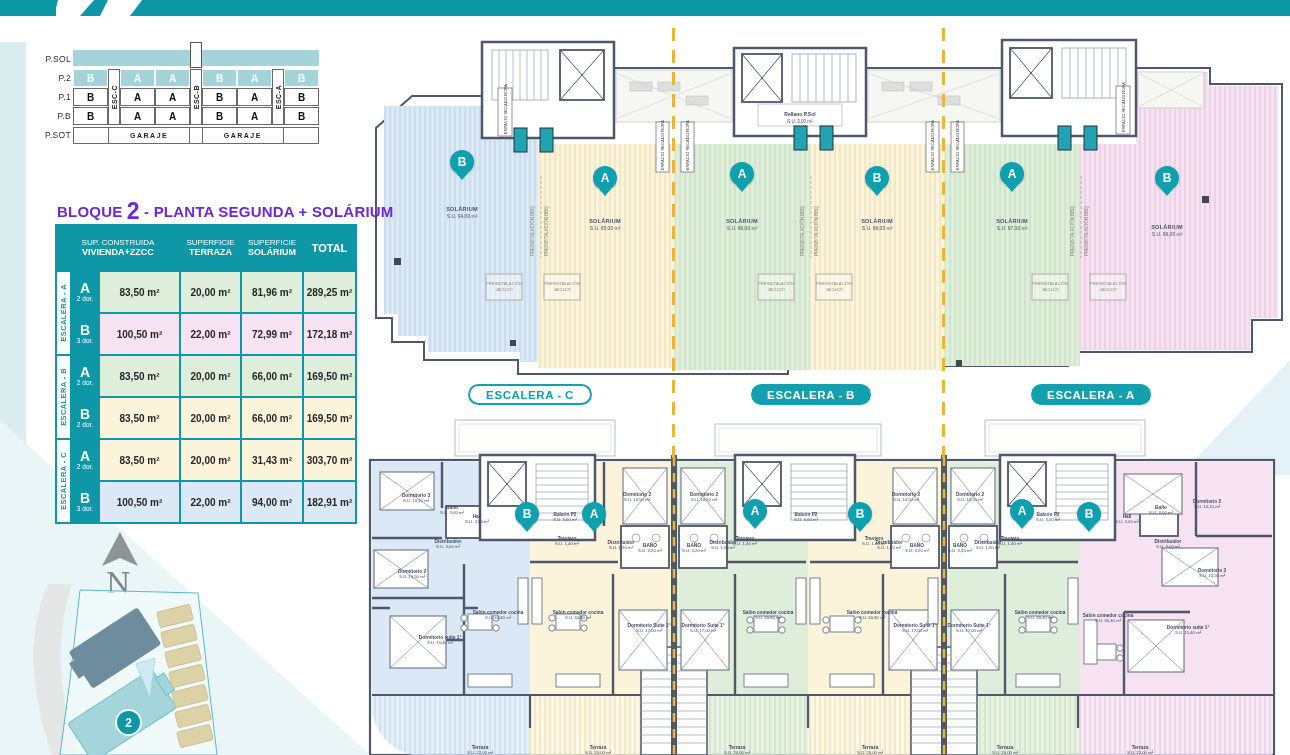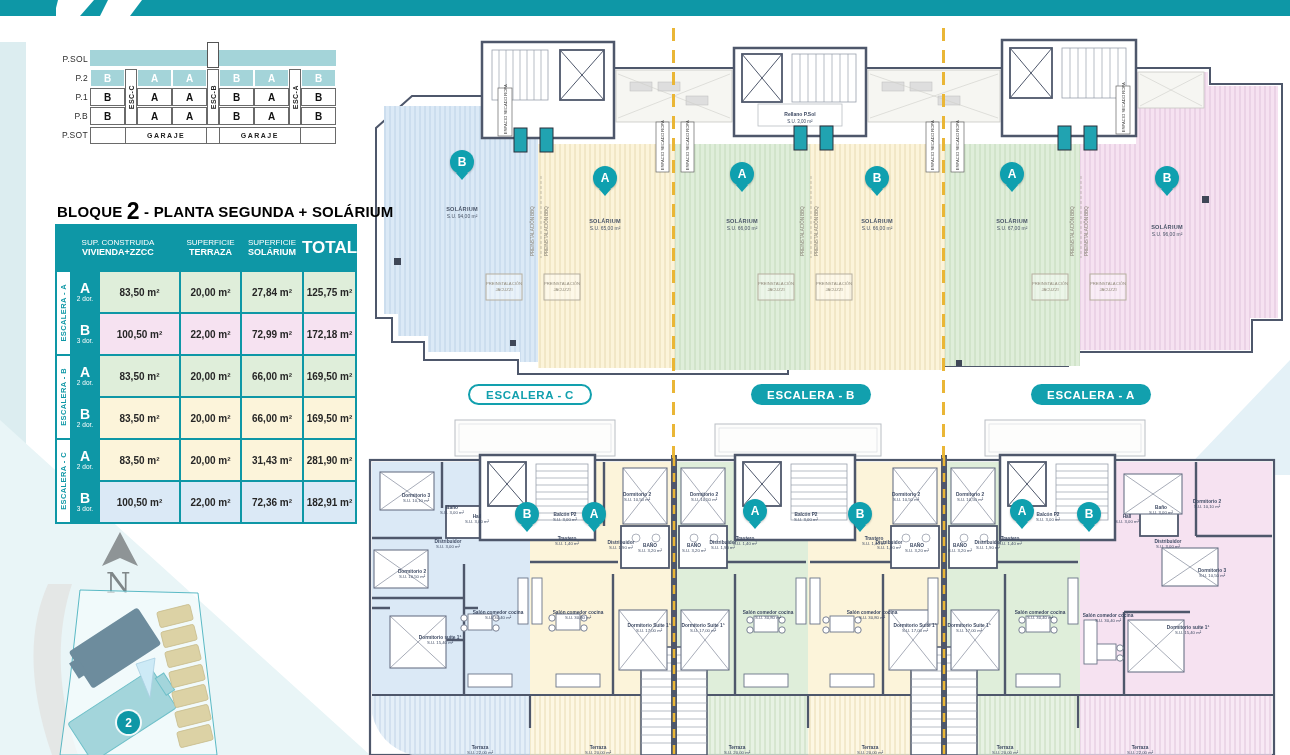--- a/index.html
+++ b/index.html
@@ -8,21 +8,21 @@
   .abs{position:absolute;}
   
   .bgA{left:0;top:42px;width:26px;height:418px;background:#dcedf0;z-index:0;}
   .bgB{left:0;top:420px;width:370px;height:335px;background:#e9f5f7;
        clip-path:polygon(0 0,100% 100%,0 100%);z-index:0;}
   .bgC{left:1180px;top:360px;width:110px;height:115px;background:#e4f1f7;
        clip-path:polygon(100% 0,100% 100%,0 100%);z-index:0;}
   
   .topbar{left:0;top:0;width:1290px;height:16px;background:#0e97a6;z-index:3;}
   
-  .stack{left:50px;top:44px;width:300px;height:104px;z-index:3;font-weight:bold;text-decoration:underline;}
+  .stack{left:33px;top:44px;width:300px;height:104px;z-index:3;font-weight:bold;text-decoration:underline;}
   .stack .flabel{position:absolute;width:38px;text-align:right;font-size:8.5px;font-weight:normal;
                  color:#2d2d2d;letter-spacing:.3px;}
   .srow{position:absolute;left:40px;display:flex;}
   .scell{width:35px;height:18px;display:flex;align-items:center;justify-content:center;
          font-size:10px;box-sizing:border-box;}
   .scell.t{background:#a4d4d9;color:#fff;border:1px solid #fff;}
   .scell.w{background:#fff;color:#111;border:1px solid #6a6a6a;}
   .sgap{width:12px;height:18px;}
   .psol{position:absolute;left:40px;top:6px;width:246px;height:16px;background:#a4d4d9;}
   .chimney{position:absolute;left:157px;top:-2px;width:12px;height:26px;background:#fff;
@@ -31,34 +31,34 @@
             box-sizing:border-box;display:flex;align-items:center;justify-content:center;}
   .escstrip span{writing-mode:vertical-rl;transform:rotate(180deg);font-size:7px;font-weight:bold;
                  color:#222;letter-spacing:.5px;}
   .psot{position:absolute;left:40px;top:83px;width:246px;height:17px;border:1px solid #6a6a6a;
         box-sizing:border-box;display:flex;}
   .psot .e{width:35px;border-right:1px solid #6a6a6a;}
   .psot .g{width:82px;border-right:1px solid #6a6a6a;display:flex;align-items:center;
            justify-content:center;font-size:7px;letter-spacing:1.5px;color:#222;}
   .psot .m{width:12px;border-right:1px solid #6a6a6a;}
   
-  .title{left:57px;top:198px;color:#000000;white-space:nowrap;z-index:3;}
+  .title{left:57px;top:198px;color:#6d28d9;white-space:nowrap;z-index:3;}
   .title .w1{font-size:15px;font-weight:bold;letter-spacing:.2px;}
   .title .n{font-size:23px;font-weight:bold;vertical-align:-2px;}
   .title .w2{font-size:15px;font-weight:bold;letter-spacing:.2px;}
   
   .atable{left:55px;top:224px;z-index:3;background:#0e97a6;border:2px solid #0e97a6;
           display:grid;grid-template-columns:13px 26px 79px 59px 60px 51px;
           grid-template-rows:44px repeat(6,40px);gap:2px;}
   .atable>div{background:#fff;display:flex;align-items:center;justify-content:center;
               text-align:center;box-sizing:border-box;}
   .hc{background:#0e97a6 !important;color:#fff;flex-direction:column;line-height:1.15;}
   .hc .l1{font-size:8px;}
   .hc .l2{font-size:9px;font-weight:bold;}
-  .hc.total{font-size:17px;font-weight:bold;}
+  .hc.total{font-size:11px;font-weight:bold;}
   .gesc{background:#fff !important;}
   .gesc span{writing-mode:vertical-rl;transform:rotate(180deg);font-size:7.5px;font-weight:bold;
              color:#0e97a6;letter-spacing:.4px;}
   .lettercell{background:#0e97a6 !important;color:#fff;flex-direction:column;line-height:1;}
   .lettercell .L{font-size:14px;font-weight:bold;}
   .lettercell .d{font-size:6.5px;margin-top:1px;}
   .val{font-size:10px;font-weight:bold;color:#262626;}
   .bg-green{background:#dfeeda !important;} .bg-pink{background:#f6e2f1 !important;}
   .bg-cream{background:#fcf4da !important;} .bg-blue{background:#dbe9f6 !important;}
   
@@ -197,22 +197,22 @@
 
     <div class="gesc" style="grid-row:2/4">
         <span>ESCALERA - A</span>
       </div>
     <div class="lettercell">
         <span class="L">A</span>
         <span class="d">2 dor.</span>
       </div>
     <div class="val bg-green">83,50 m²</div>
     <div class="val bg-green">20,00 m²</div>
-    <div class="val bg-green">27,84 m²</div>
-    <div class="val bg-green">125,75 m²</div>
+    <div class="val bg-green">81,96 m²</div>
+    <div class="val bg-green">289,25 m²</div>
     <div class="lettercell">
         <span class="L">B</span>
         <span class="d">3 dor.</span>
       </div>
     <div class="val bg-pink">100,50 m²</div>
     <div class="val bg-pink">22,00 m²</div>
     <div class="val bg-pink">72,99 m²</div>
     <div class="val bg-pink">172,18 m²</div>
 
     <div class="gesc" style="grid-row:4/6">
@@ -238,28 +238,28 @@
     <div class="gesc" style="grid-row:6/8">
         <span>ESCALERA - C</span>
       </div>
     <div class="lettercell">
         <span class="L">A</span>
         <span class="d">2 dor.</span>
       </div>
     <div class="val bg-cream">83,50 m²</div>
     <div class="val bg-cream">20,00 m²</div>
     <div class="val bg-cream">31,43 m²</div>
-    <div class="val bg-cream">281,90 m²</div>
+    <div class="val bg-cream">303,70 m²</div>
     <div class="lettercell">
         <span class="L">B</span>
         <span class="d">3 dor.</span>
       </div>
     <div class="val bg-blue">100,50 m²</div>
     <div class="val bg-blue">22,00 m²</div>
-    <div class="val bg-blue">72,36 m²</div>
+    <div class="val bg-blue">94,00 m²</div>
     <div class="val bg-blue">182,91 m²</div>
   </div>
 
   <svg class="abs compass" width="46" height="66">
     <path d="M22,1 L40,35 L22,27 L4,35 Z" fill="#8e9496"></path>
     <text x="8" y="62" font-family="DejaVu Serif,serif" font-size="28" fill="#7f8688">N</text>
   </svg>
 
   <svg class="abs siteplan" width="235" height="171" viewBox="0 0 235 171">
     <path d="M36,0 C18,40 14,95 40,171 L66,171 C42,100 46,42 60,0 Z" fill="#e4e7e6"></path>

